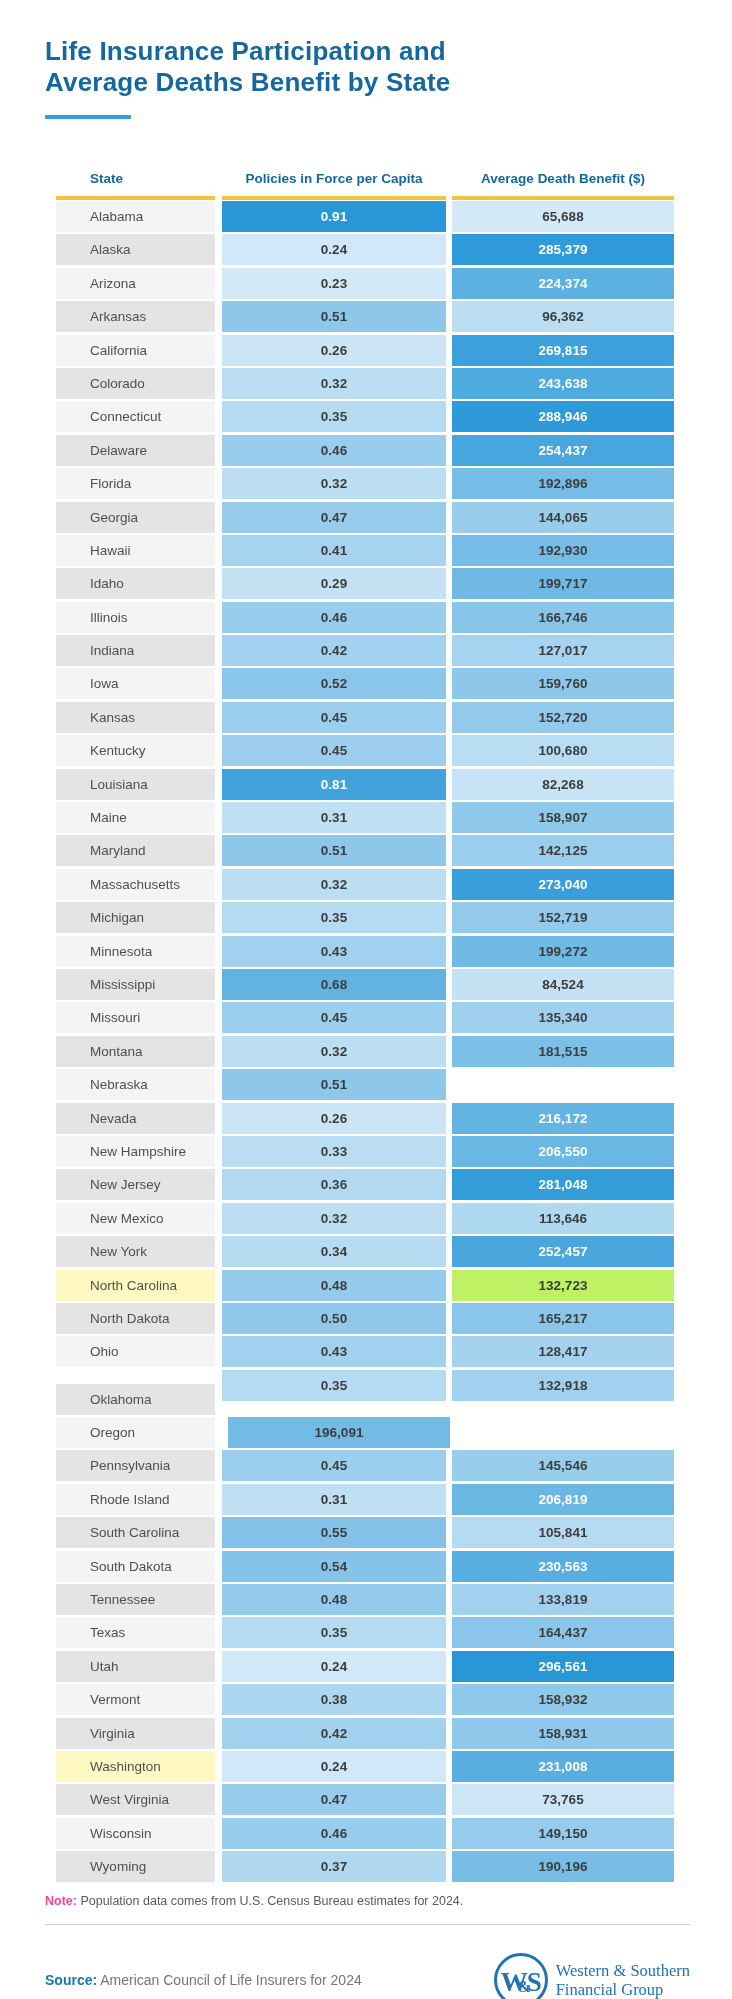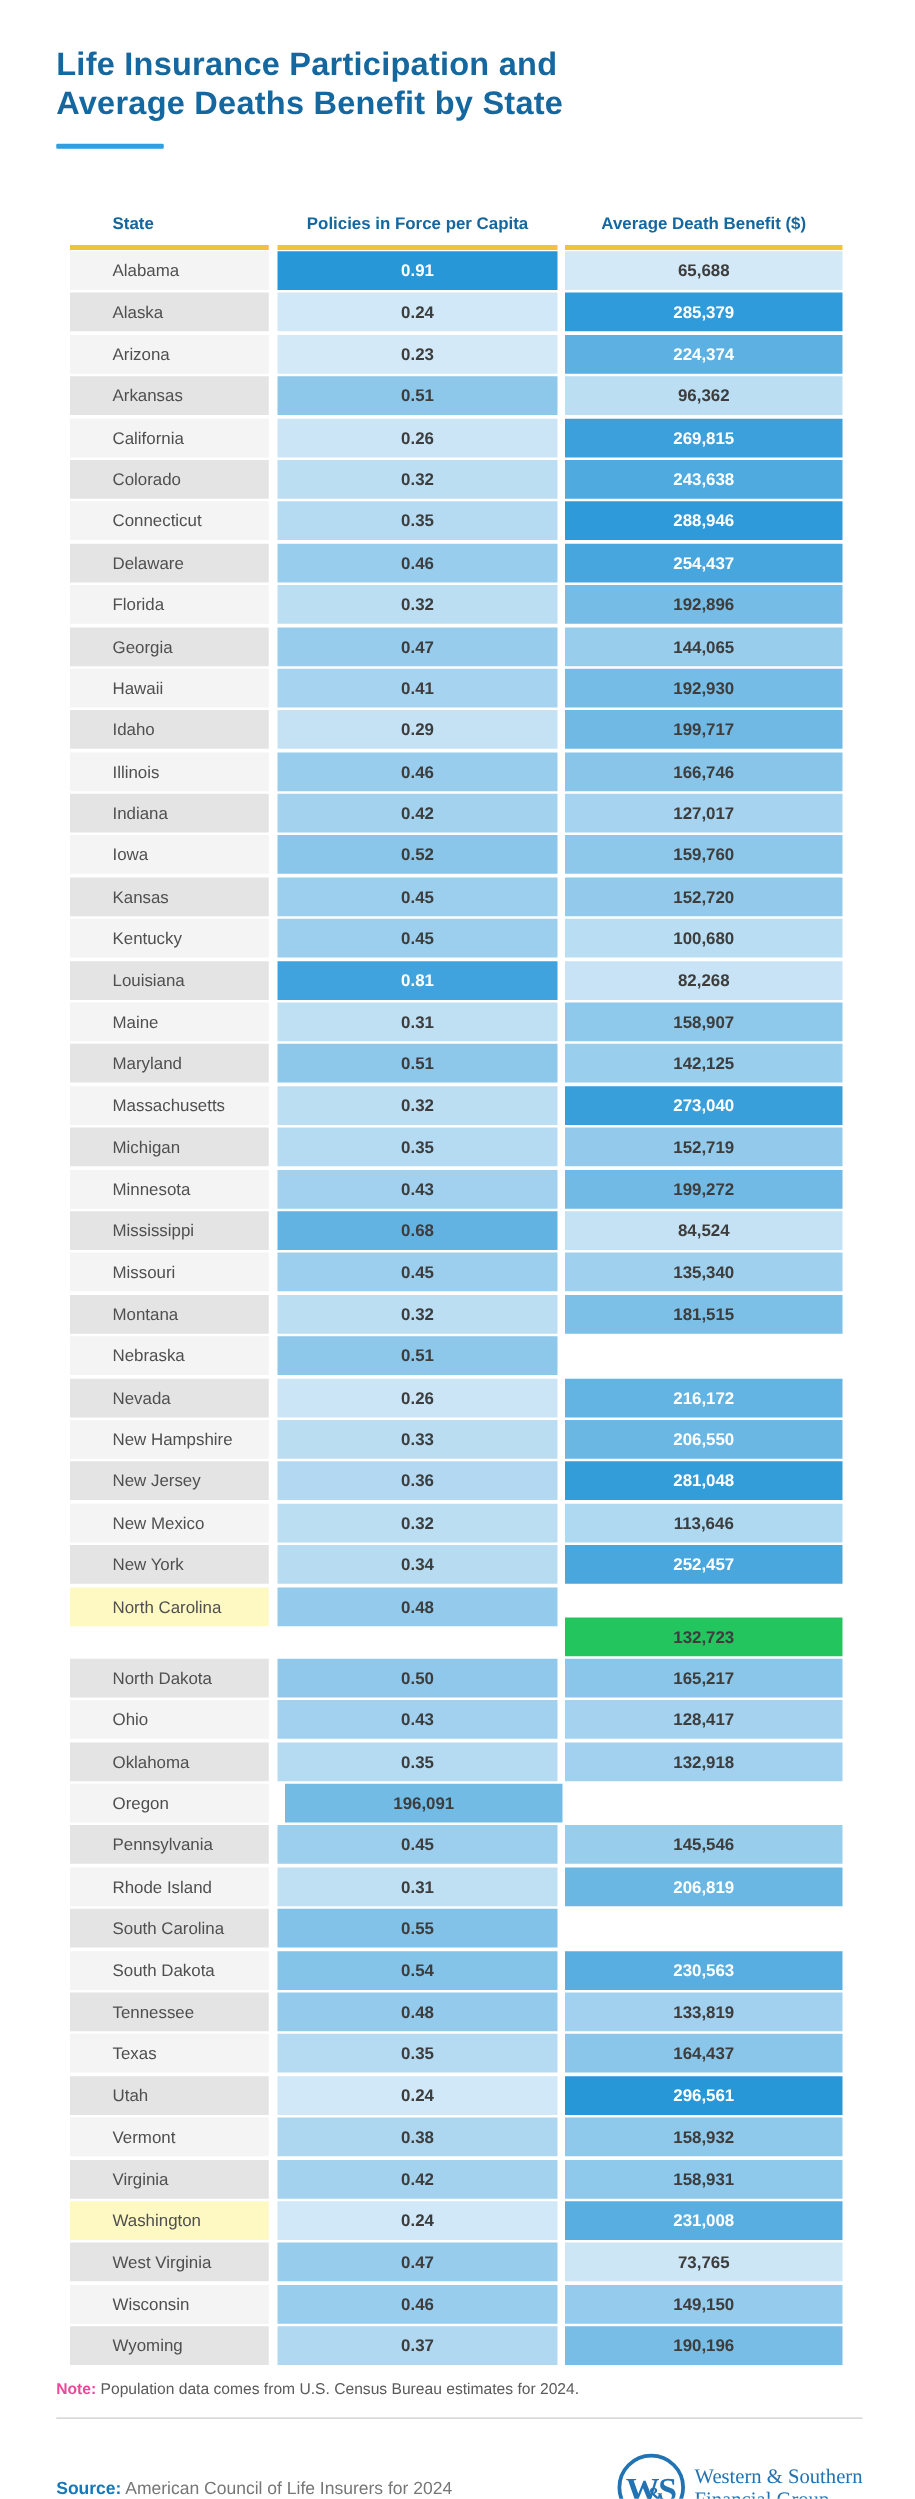--- a/index.html
+++ b/index.html
@@ -334,38 +334,38 @@
           <div class="gap1"></div>
           <div class="cell c-val c-pol" style="background: rgb(183, 220, 242);">0.34</div>
           <div class="gap2"></div>
           <div class="cell c-val c-ben white-txt" style="background: rgb(73, 167, 222);">252,457</div>
         </div>
         <div class="t-row">
           <div class="cell c-state" style="background: #fef9c3;">North Carolina</div>
           <div class="gap1"></div>
           <div class="cell c-val c-pol" style="background: rgb(148, 203, 236);">0.48</div>
           <div class="gap2"></div>
-          <div class="cell c-val c-ben" style="background: #22c55e; margin-top: 24px;">132,723</div>
+          <div class="cell c-val c-ben" style="background: #bef264;">132,723</div>
         </div>
         <div class="t-row">
           <div class="cell c-state" style="background: rgb(228, 228, 228);">North Dakota</div>
           <div class="gap1"></div>
           <div class="cell c-val c-pol" style="background: rgb(143, 200, 235);">0.50</div>
           <div class="gap2"></div>
           <div class="cell c-val c-ben" style="background: rgb(137, 198, 234);">165,217</div>
         </div>
         <div class="t-row">
           <div class="cell c-state" style="background: rgb(244, 244, 244);">Ohio</div>
           <div class="gap1"></div>
           <div class="cell c-val c-pol" style="background: rgb(161, 209, 238);">0.43</div>
           <div class="gap2"></div>
           <div class="cell c-val c-ben" style="background: rgb(165, 211, 239);">128,417</div>
         </div>
         <div class="t-row">
-          <div class="cell c-state" style="background: rgb(228, 228, 228);">Oklahoma</div>
+          <div class="cell c-state" style="background: rgb(228, 228, 228); margin-top: 14px;">Oklahoma</div>
           <div class="gap1"></div>
           <div class="cell c-val c-pol" style="background: rgb(181, 219, 242);">0.35</div>
           <div class="gap2"></div>
           <div class="cell c-val c-ben" style="background: rgb(161, 209, 238);">132,918</div>
         </div>
         <div class="t-row">
           <div class="cell c-state" style="background: rgb(244, 244, 244);">Oregon</div>
           <div class="gap1"></div>
           <div class="gap2"></div>
           <div class="cell c-val c-ben" style="background: rgb(114, 187, 229);">196,091</div>
@@ -382,20 +382,21 @@
           <div class="gap1"></div>
           <div class="cell c-val c-pol" style="background: rgb(191, 223, 243);">0.31</div>
           <div class="gap2"></div>
           <div class="cell c-val c-ben white-txt" style="background: rgb(106, 183, 228);">206,819</div>
         </div>
         <div class="t-row">
           <div class="cell c-state" style="background: rgb(228, 228, 228);">South Carolina</div>
           <div class="gap1"></div>
           <div class="cell c-val c-pol" style="background: rgb(131, 194, 232);">0.55</div>
           <div class="gap2"></div>
+          <div class="cell c-val c-ben" style="background: rgb(181, 219, 242);">105,841</div>
         </div>
         <div class="t-row">
           <div class="cell c-state" style="background: rgb(244, 244, 244);">South Dakota</div>
           <div class="gap1"></div>
           <div class="cell c-val c-pol" style="background: rgb(133, 196, 233);">0.54</div>
           <div class="gap2"></div>
           <div class="cell c-val c-ben white-txt" style="background: rgb(89, 174, 225);">230,563</div>
         </div>
         <div class="t-row">
           <div class="cell c-state" style="background: rgb(228, 228, 228);">Tennessee</div>

